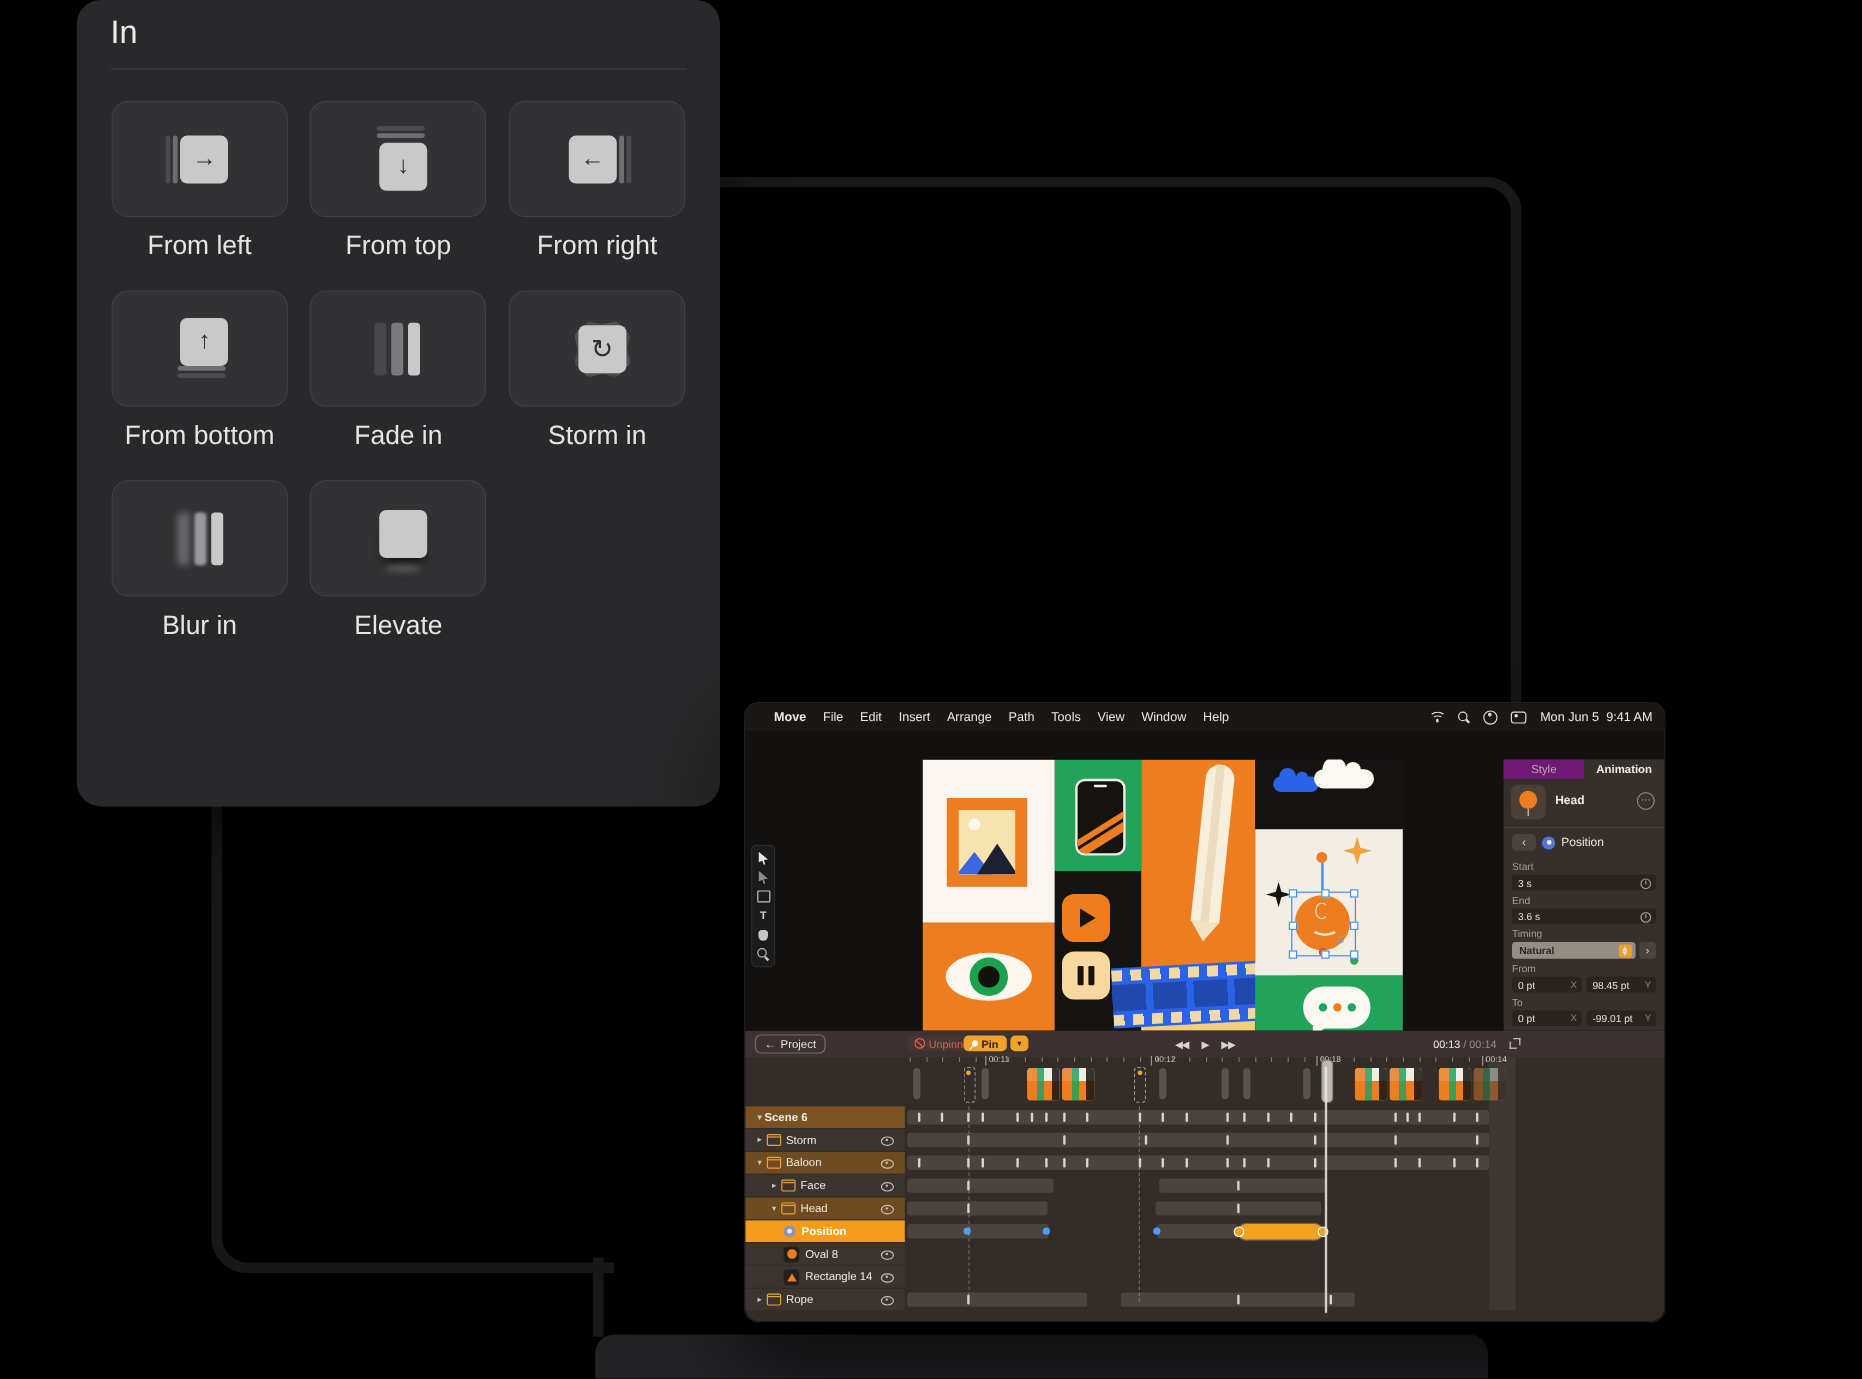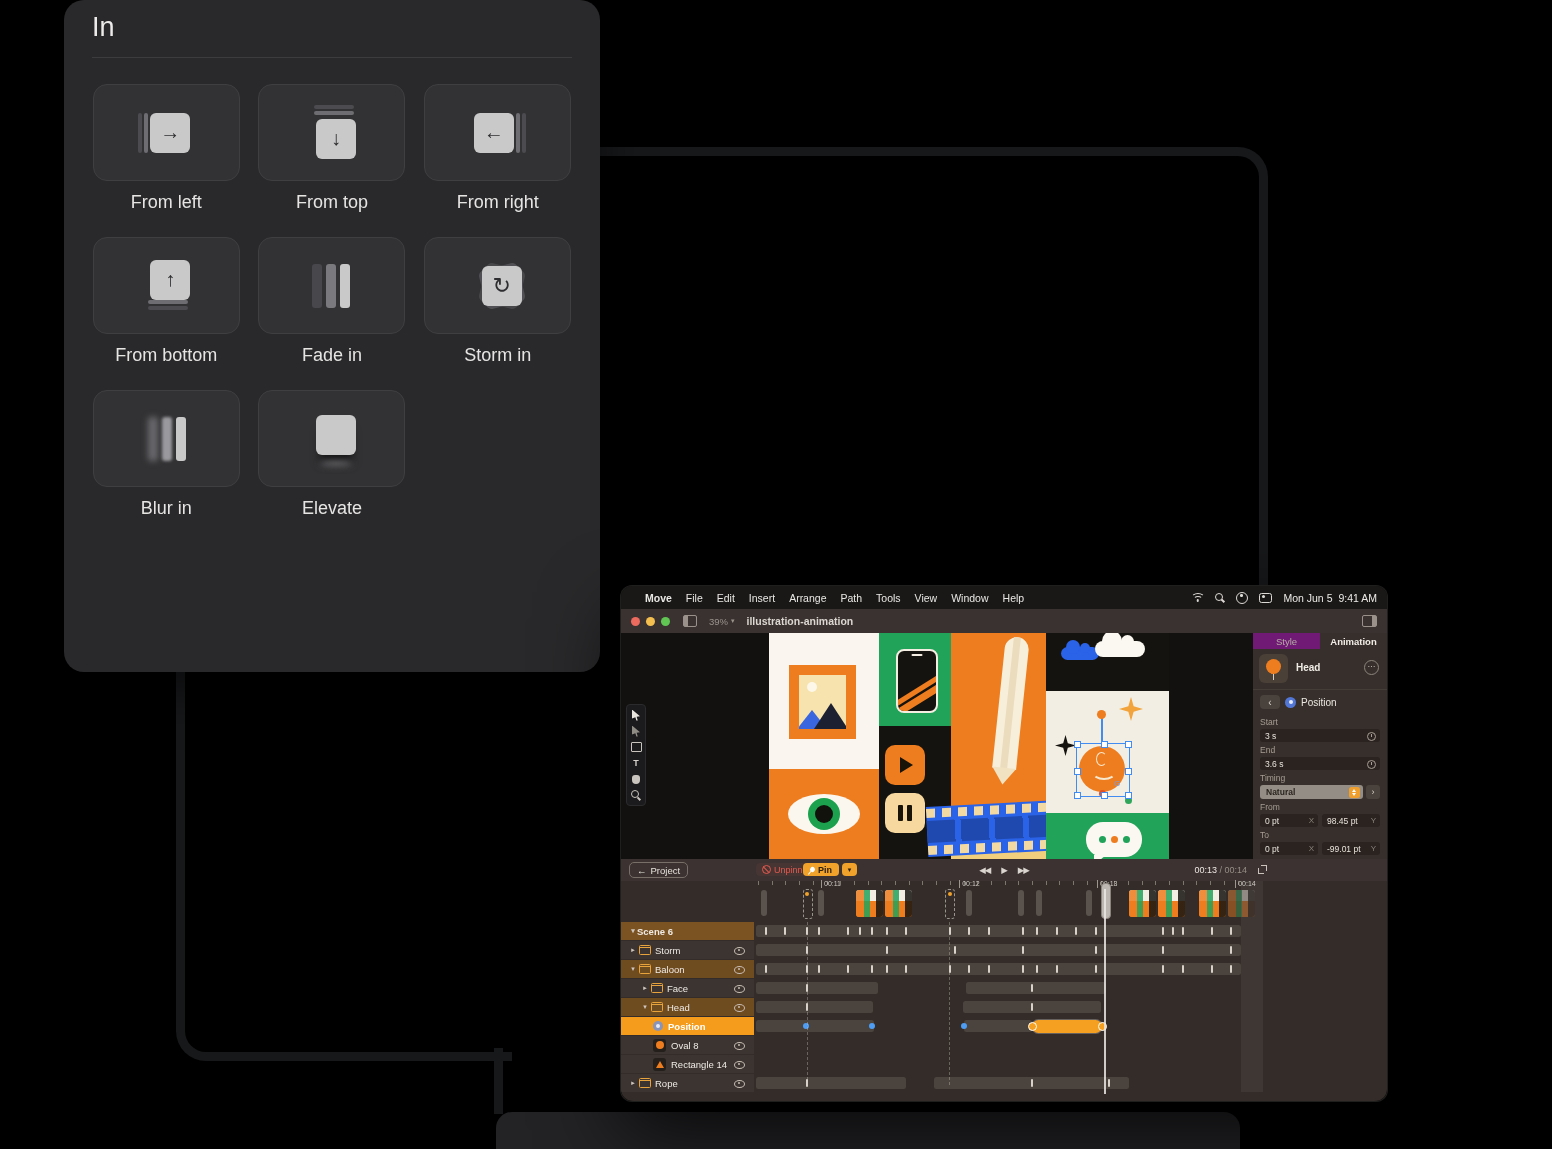--- a/index.html
+++ b/index.html
@@ -18,21 +18,21 @@
   
   .in-panel{position:absolute;left:64px;top:0;width:536px;height:672px;background:#29292b;
     border-radius:20px;z-index:2;box-shadow:0 18px 50px rgba(0,0,0,.55);}
   .in-title{position:absolute;left:28px;top:12px;font-size:27px;color:#ecebe9;font-weight:400;}
   .in-divider{position:absolute;left:28px;right:28px;top:57px;height:1px;background:#3c3c3f;}
   .in-grid{position:absolute;left:28px;top:84px;width:480px;display:grid;
     grid-template-columns:repeat(3,1fr);column-gap:17px;row-gap:24px;}
   .in-cell{display:flex;flex-direction:column;align-items:center;}
   .tr-card{width:145px;height:95px;background:#323234;border:1px solid #3f3f42;border-radius:14px;
     display:flex;align-items:center;justify-content:center;cursor:pointer;}
-  .tr-label{margin-top:11px;font-size:18px;color:#e6e5e3;}
+  .tr-label{margin-top:11px;font-size:22px;color:#e6e5e3;}
   .ticon{position:relative;width:60px;height:56px;}
   .ticon .sq{position:absolute;width:40px;height:40px;background:#c9c9ca;border-radius:6px;top:8px;left:14px;
     display:flex;align-items:center;justify-content:center;font-size:20px;font-weight:bold;color:#2e2e30;}
   .ticon .vbar{position:absolute;width:4px;height:40px;border-radius:2px;top:8px;}
   .ticon .hbar{position:absolute;height:4px;width:40px;border-radius:2px;left:12px;}
   
   .ic-fromleft .vbar:nth-child(1){left:2px;background:#4c4c50;}
   .ic-fromleft .vbar:nth-child(2){left:8px;background:#6e6e72;}
   
   .ic-fromtop .sq{top:14px;}
@@ -450,38 +450,20 @@
         <span class="mi mi-cc">
             <i></i>
           </span>
         <span class="mb-clock">
           <span>Mon Jun 5</span>
           <span>9:41 AM</span>
         </span>
       </div>
     </div>
 
-    <div class="titlebar">
-      <div class="tl-btns">
-        <i class="r"></i>
-        <i class="y"></i>
-        <i class="g"></i>
-      </div>
-      <div class="tb-side">
-          <i></i>
-        </div>
-      <div class="tb-zoom">
-        <span>39%</span>
-        <span class="car">▾</span>
-      </div>
-      <div class="tb-title">illustration-animation</div>
-      <div class="tb-panel">
-          <i></i>
-        </div>
-    </div>
 
     <div class="workspace">
       <div class="toolbar">
         <div class="tool">
             <div class="cursor-shape"></div>
           </div>
         <div class="tool">
             <div class="cursor-shape o"></div>
           </div>
         <div class="tool">

